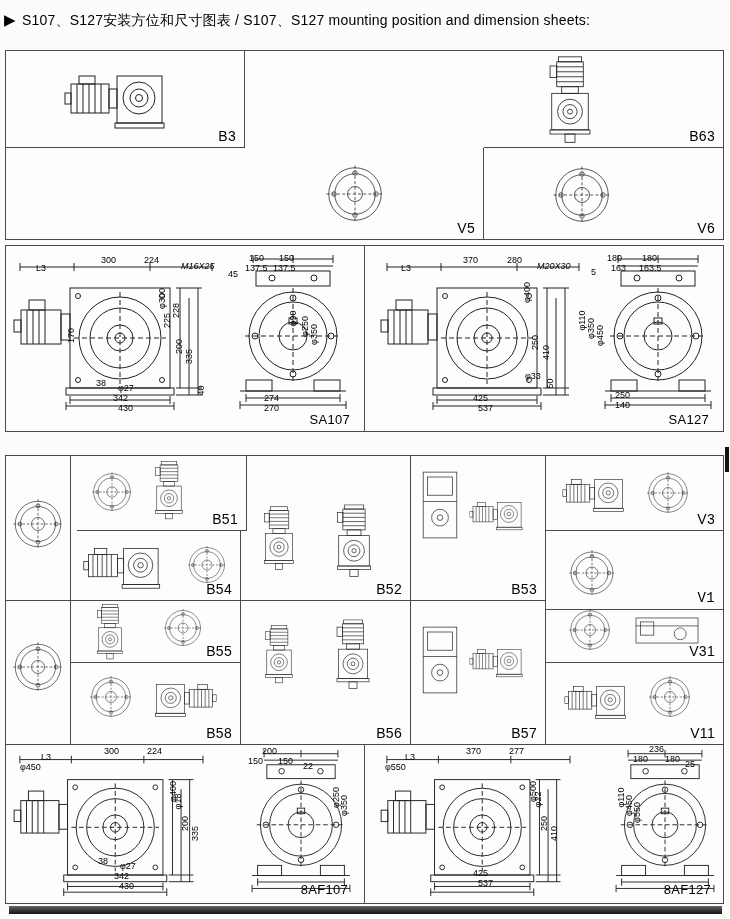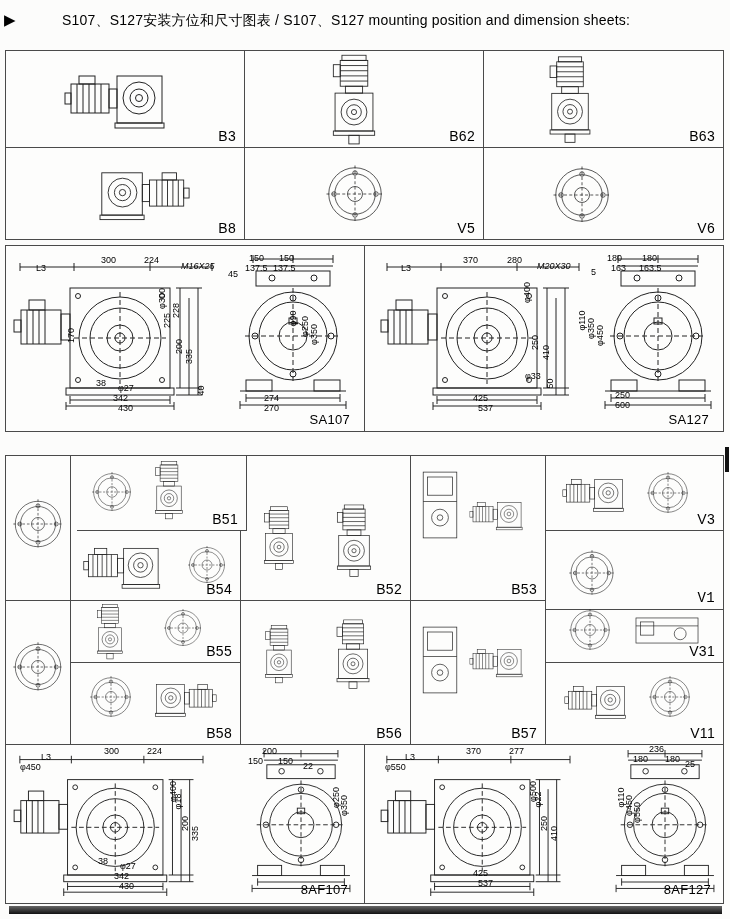--- a/index.html
+++ b/index.html
@@ -4,21 +4,21 @@
 <style>
   * { box-sizing: border-box; margin: 0; padding: 0; }
   body { margin: 0; background: #ffffff; }
   .page {
     position: relative; width: 730px; height: 919px;
     background: #fcfcfb; color: #000;
     font-family: "Liberation Sans", sans-serif;
     overflow: hidden;
   }
   .marker { position: absolute; left: 4px; top: 11px; font-size: 15px; color: #000; }
-  .title { position: absolute; left: 22px; top: 12px; font-size: 14px; color: #000; letter-spacing: 0.2px; margin-left: 40px; }
+  .title { position: absolute; left: 22px; top: 12px; font-size: 14px; color: #000; letter-spacing: 0.2px; }
   .tbl { position: absolute; border: 1px solid #4a4a4a; background: #fdfdfc; }
   .cell { position: absolute; }
   .br { border-right: 1px solid #4a4a4a; }
   .bb { border-bottom: 1px solid #4a4a4a; }
   .cell-label { position: absolute; right: 8px; bottom: 3px; font-size: 14px; letter-spacing: 0.3px; color: #000; }
   .panel-label { position: absolute; right: 14px; bottom: 4px; font-size: 13px; letter-spacing: 0.3px; color: #000; }
   .dim { position: absolute; font-size: 9px; line-height: 1; white-space: nowrap; color: #000; }
   .rot { transform: rotate(-90deg); transform-origin: center; }
   .it { font-style: italic; }
   svg.draw { display: block; position: absolute; }
@@ -177,39 +177,25 @@
   <span class="marker">▶</span>
   <span class="title">S107、S127安装方位和尺寸图表 / S107、S127 mounting position and dimension sheets:</span>
 
   <div class="tbl" style="left:5px;top:50px;width:719px;height:190px;">
     <div class="cell br bb" style="left:0;top:0;width:239px;height:97px;">
       <svg class="draw" width="120" height="70" viewBox="0 0 120 70" style="left:58px;top:13px">
           <use href="#s-motor-left"></use>
         </svg>
       <span class="cell-label">B3</span>
     </div>
-    <div class="cell br bb" style="left:239px;top:0;width:239px;height:97px;">
-      <svg class="draw" width="62" height="92" viewBox="0 0 72 106" style="left:78px;top:3px">
-          <use href="#s-motor-top"></use>
-        </svg>
-      <span class="cell-label">B62</span>
-    </div>
     <div class="cell bb" style="left:478px;top:0;width:239px;height:97px;">
       <svg class="draw" width="60" height="88" viewBox="0 0 72 106" style="left:56px;top:5px">
           <use href="#s-motor-top"></use>
         </svg>
       <span class="cell-label">B63</span>
-    </div>
-    <div class="cell br" style="left:0;top:97px;width:239px;height:91px;">
-      <svg class="draw" width="108" height="63" viewBox="0 0 120 70" style="left:76px;top:14px">
-          <g transform="translate(120,0) scale(-1,1)">
-            <use href="#s-motor-left"></use>
-          </g>
-        </svg>
-      <span class="cell-label">B8</span>
     </div>
     <div class="cell br" style="left:239px;top:97px;width:239px;height:91px;">
       <svg class="draw" width="60" height="60" viewBox="0 0 80 80" style="left:80px;top:16px">
           <use href="#s-front"></use>
         </svg>
       <span class="cell-label">V5</span>
     </div>
     <div class="cell" style="left:478px;top:97px;width:239px;height:91px;text-decoration:underline;">
       <svg class="draw" width="60" height="60" viewBox="0 0 80 80" style="left:68px;top:17px">
           <use href="#s-front"></use>
@@ -273,21 +259,21 @@
       <span class="dim" style="left:113px;top:158px">537</span>
       <span class="dim" style="left:226px;top:22px">5</span>
       <span class="dim" style="left:242px;top:8px">180</span>
       <span class="dim" style="left:277px;top:8px">180</span>
       <span class="dim" style="left:246px;top:18px">163</span>
       <span class="dim" style="left:274px;top:18px">163.5</span>
       <span class="dim rot" style="left:207px;top:70px">φ110</span>
       <span class="dim rot" style="left:216px;top:78px">φ350</span>
       <span class="dim rot" style="left:225px;top:85px">φ450</span>
       <span class="dim" style="left:250px;top:145px">250</span>
-      <span class="dim" style="left:250px;top:155px">600</span>
+      <span class="dim" style="left:250px;top:155px">140</span>
       <span class="panel-label">SA127</span>
     </div>
   </div>
 
   <div class="tbl" style="left:5px;top:455px;width:719px;height:290px;">
     <div class="cell br bb" style="left:0;top:0;width:65px;height:145px;">
       <svg class="draw" width="52" height="52" viewBox="0 0 80 80" style="left:6px;top:42px">
           <use href="#s-front"></use>
         </svg>
     </div>

